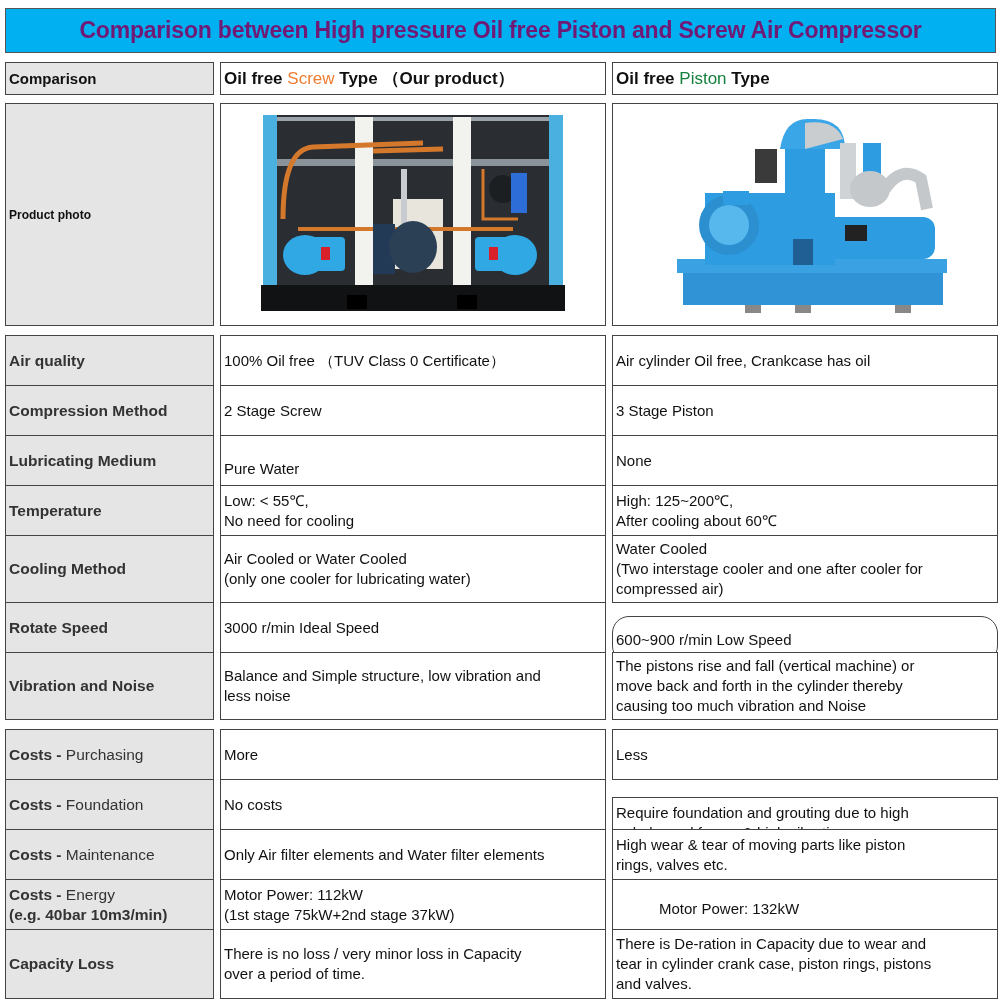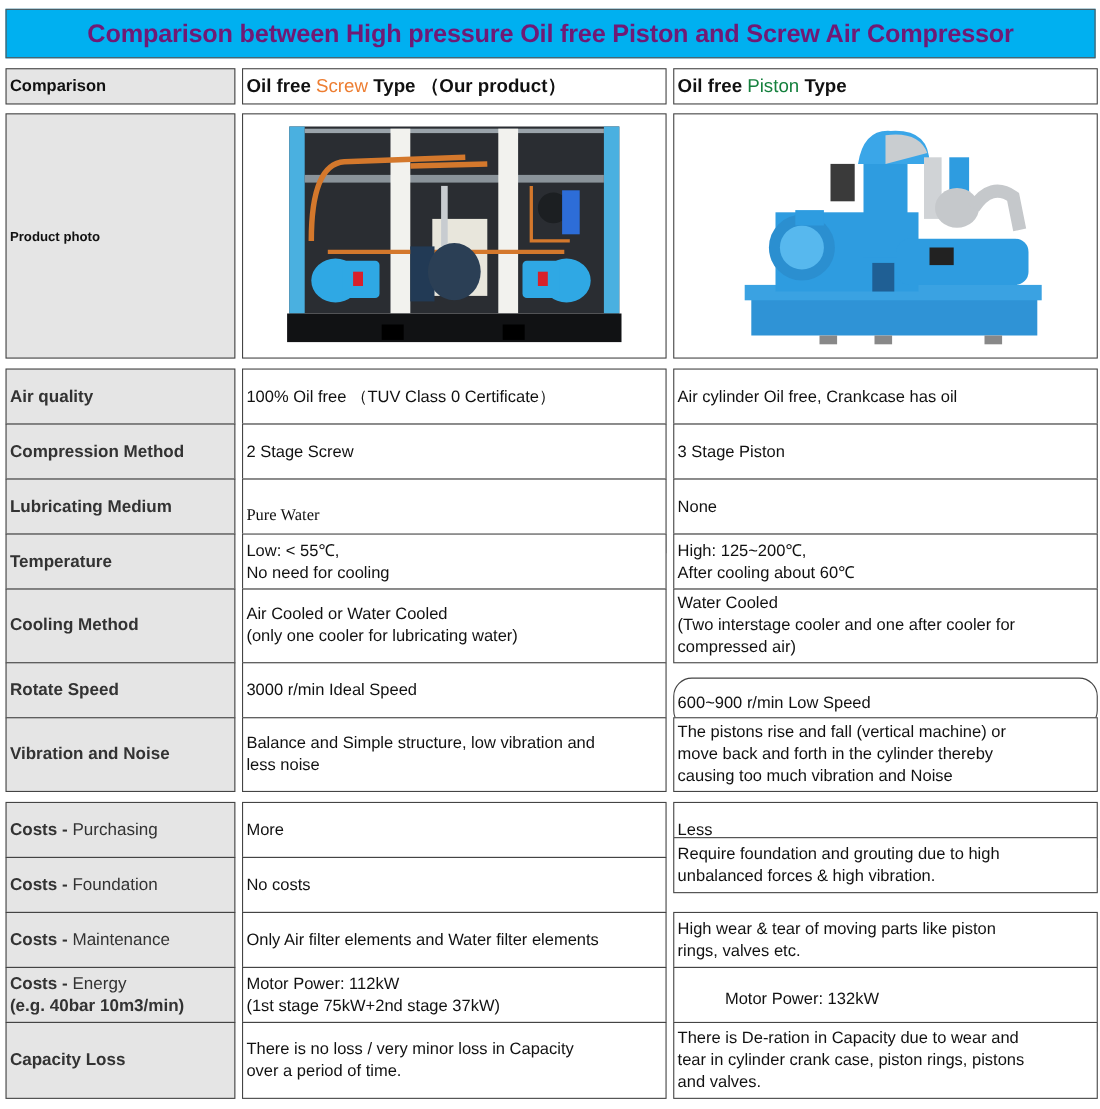--- a/index.html
+++ b/index.html
@@ -102,21 +102,21 @@
 
 <div class="cell lbl col-l" style="top:335px;height:51px;">Air quality</div>
 <div class="cell val col-s" style="top:335px;height:51px;">100% Oil free （TUV Class 0 Certificate）</div>
 <div class="cell val col-p" style="top:335px;height:51px;">Air cylinder Oil free, Crankcase has oil</div>
 
 <div class="cell lbl col-l" style="top:385px;height:51px;">Compression Method</div>
 <div class="cell val col-s" style="top:385px;height:51px;">2 Stage Screw</div>
 <div class="cell val col-p" style="top:385px;height:51px;">3 Stage Piston</div>
 
 <div class="cell lbl col-l" style="top:435px;height:51px;">Lubricating Medium</div>
-<div class="cell val col-s" style="top:435px;height:68px;font-family:Liberation Serif, serif;">Pure Water</div>
+<div class="cell val col-s" style="top:435px;height:68px;">Pure Water</div>
 <div class="cell val col-p" style="top:435px;height:51px;">None</div>
 
 <div class="cell lbl col-l" style="top:485px;height:51px;">Temperature</div>
 <div class="cell val col-s multi" style="top:485px;height:51px;">
   <div>Low: &lt; 55℃,</div>
   <div>No need for cooling</div>
 </div>
 <div class="cell val col-p multi" style="top:485px;height:51px;">
   <div>High: 125~200℃,</div>
   <div>After cooling about 60℃</div>
@@ -153,21 +153,21 @@
     <span class="light" style="white-space:pre"> Purchasing</span>
 </div>
 <div class="cell val col-s" style="top:729px;height:51px;">More</div>
 <div class="cell val col-p" style="top:729px;height:51px;">Less</div>
 
 <div class="cell lbl col-l" style="top:779px;height:51px;">
   <span>Costs -</span>
     <span class="light" style="white-space:pre"> Foundation</span>
 </div>
 <div class="cell val col-s" style="top:779px;height:51px;">No costs</div>
-<div class="cell val col-p multi" style="top:761px;height:51px;">
+<div class="cell val col-p multi" style="top:797px;height:51px;">
   <div>Require foundation and grouting due to high</div>
   <div>unbalanced forces &amp; high vibration.</div>
 </div>
 
 <div class="cell lbl col-l" style="top:829px;height:51px;">
   <span>Costs -</span>
     <span class="light" style="white-space:pre"> Maintenance</span>
 </div>
 <div class="cell val col-s" style="top:829px;height:51px;">Only Air filter elements and Water filter elements</div>
 <div class="cell val col-p multi" style="top:829px;height:51px;">

